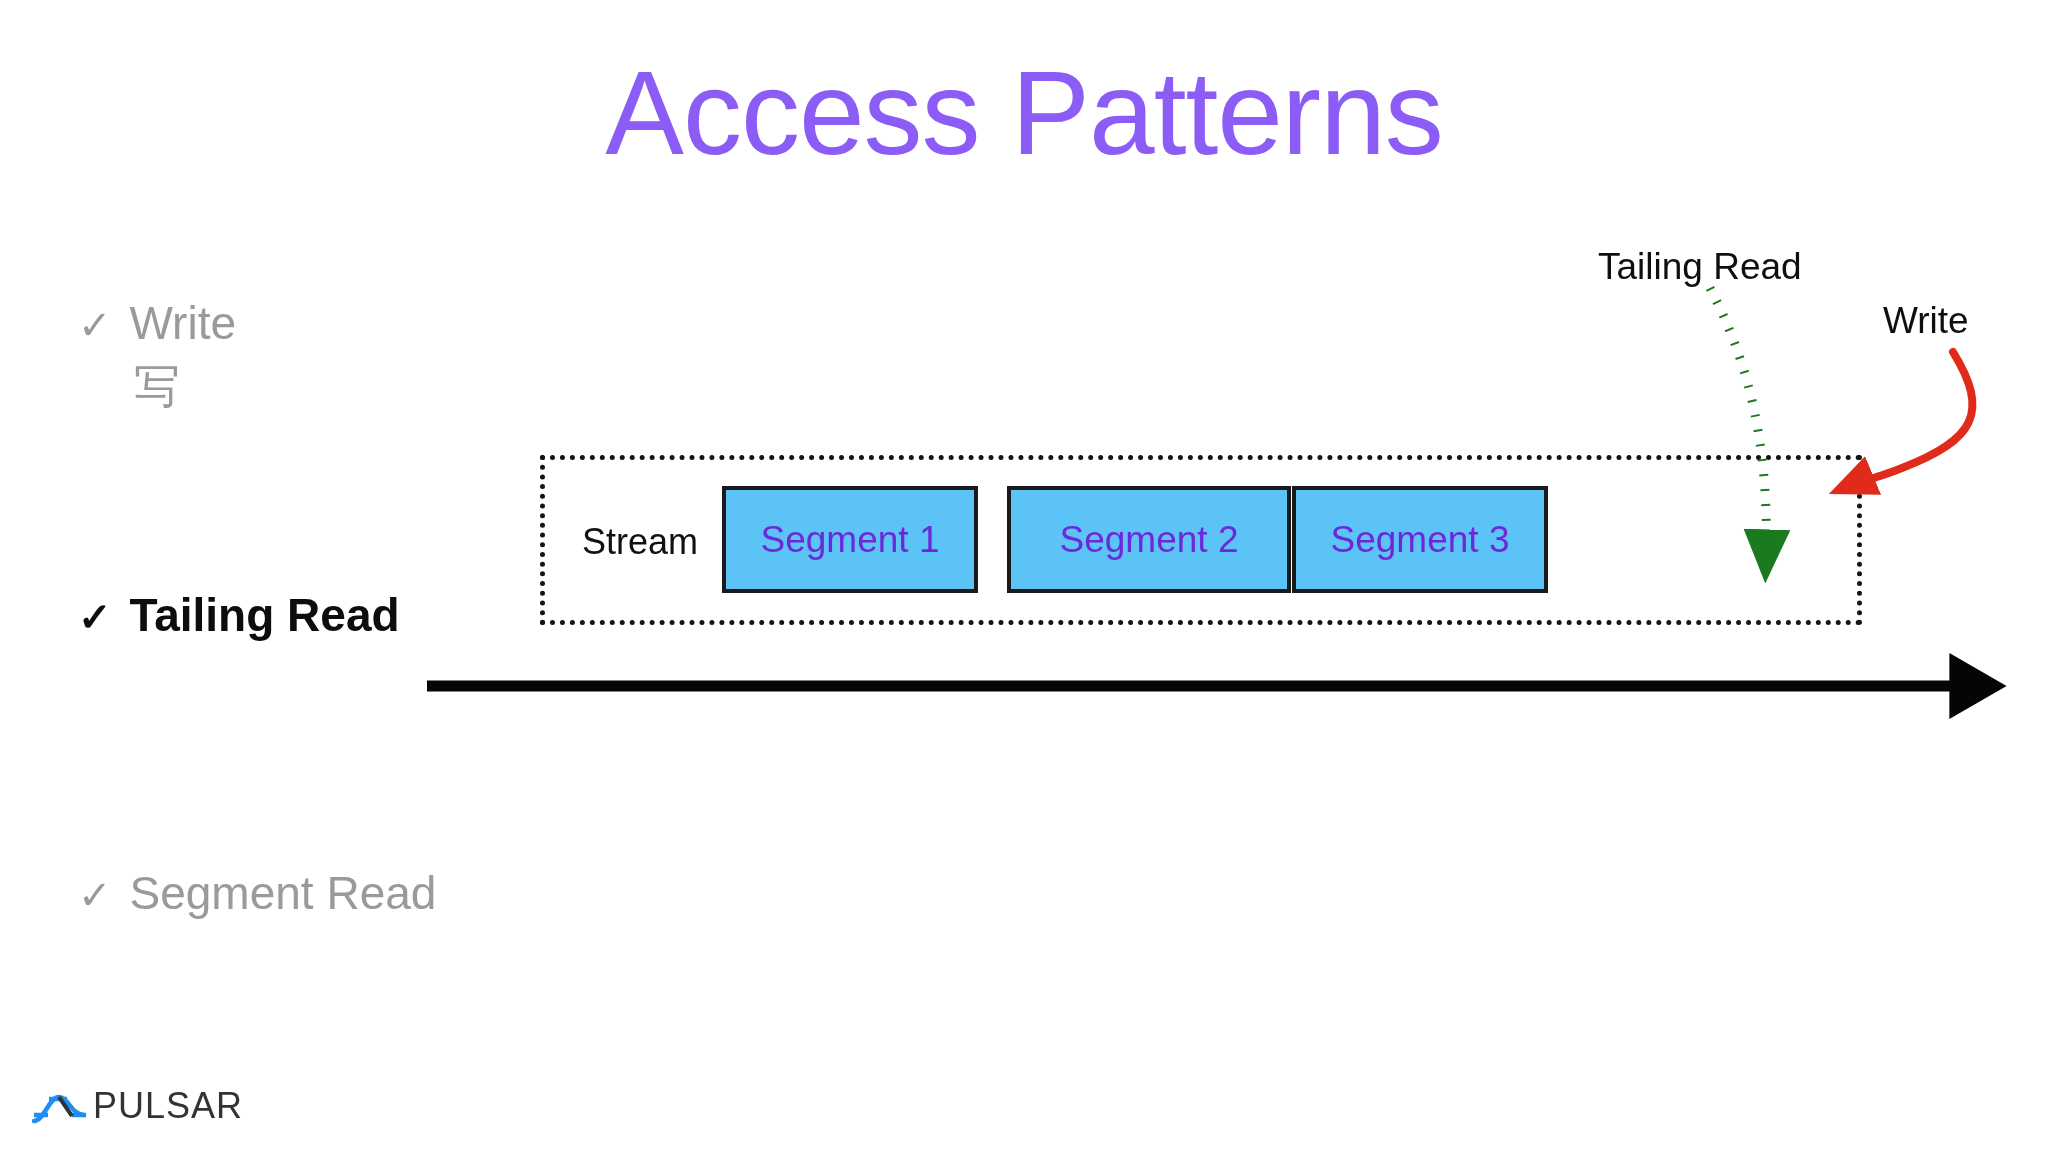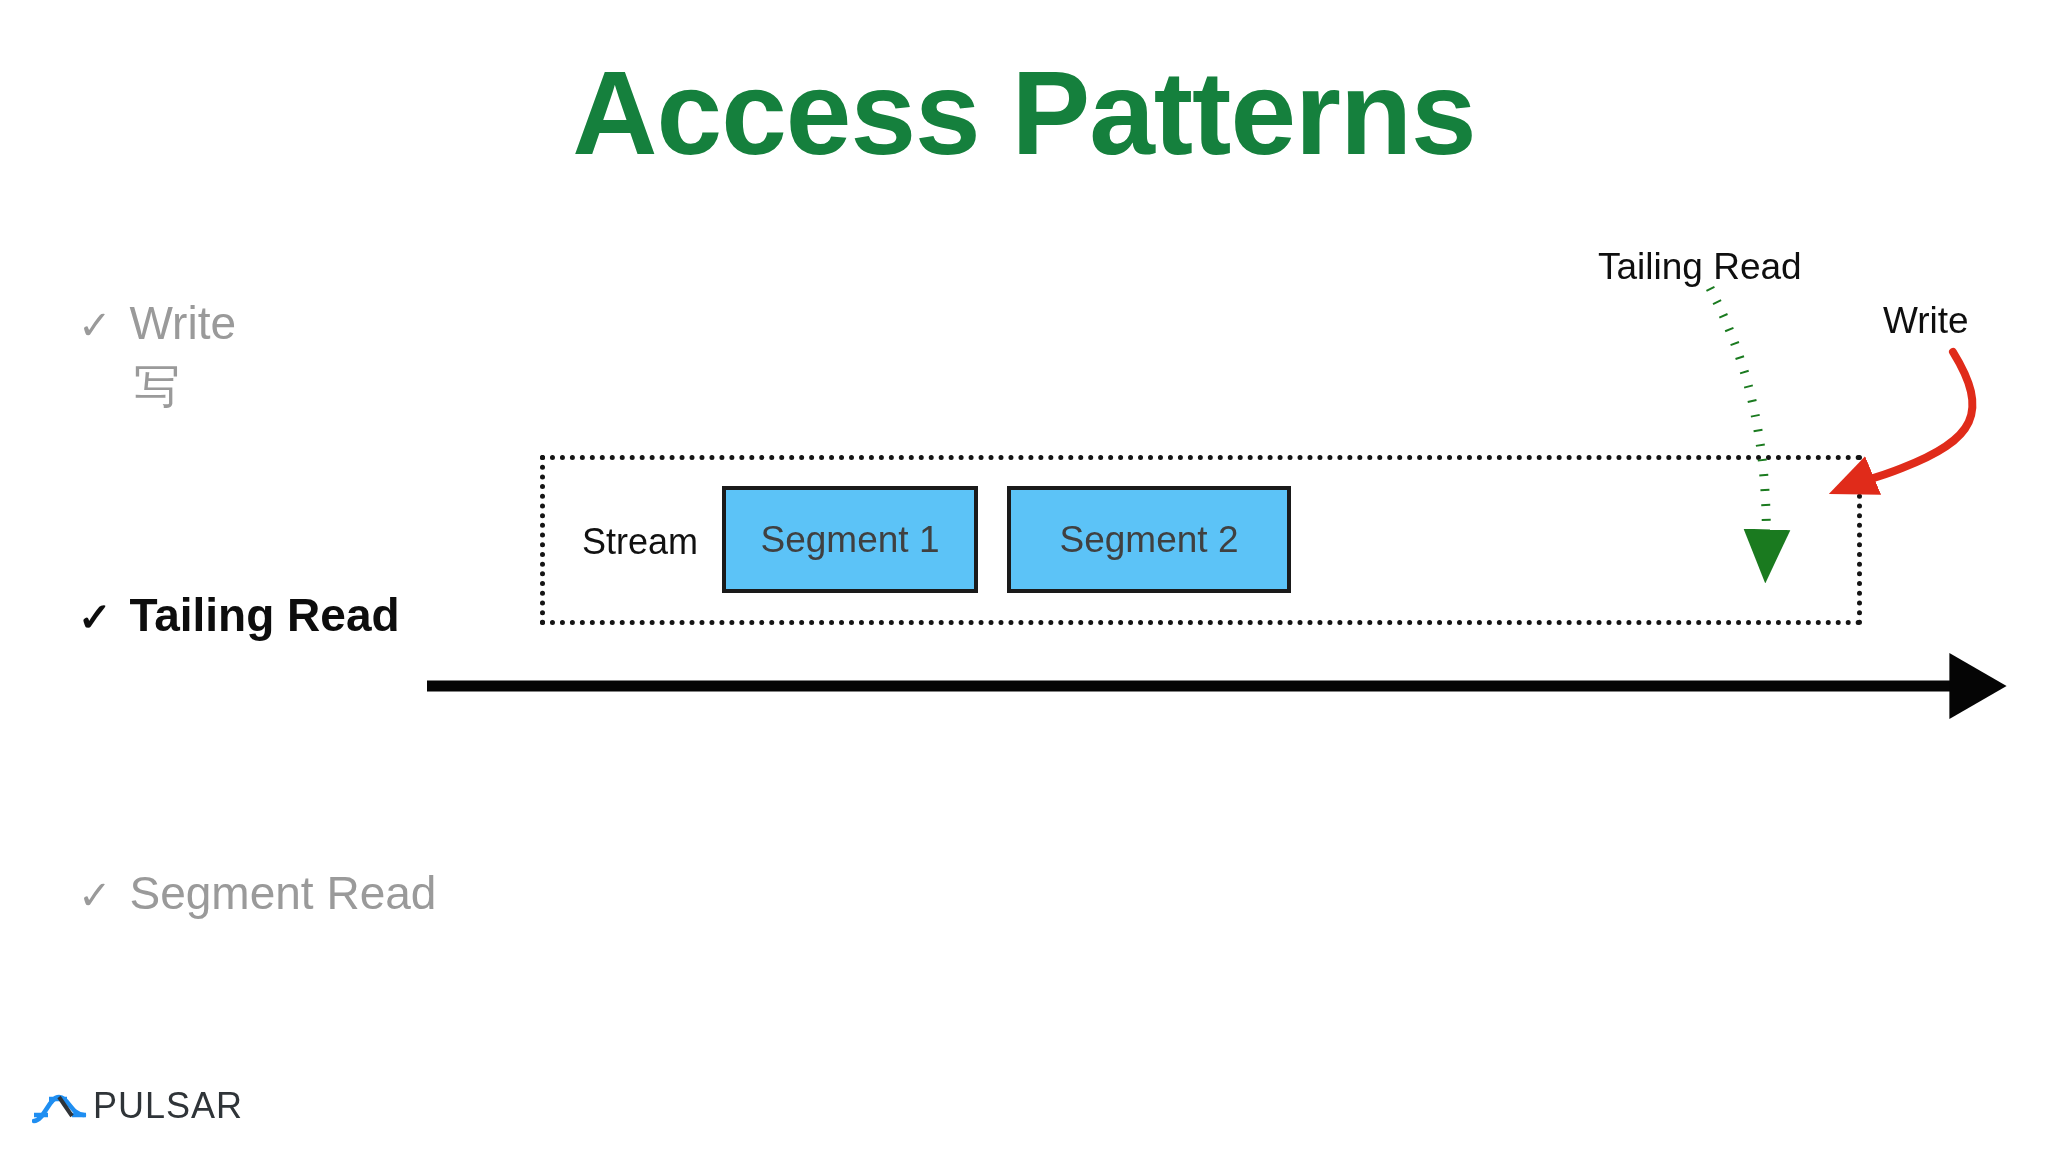--- a/index.html
+++ b/index.html
@@ -20,23 +20,23 @@
   }
 
   
   #slide-title {
     position: absolute;
     left: 0;
     top: 52px;
     width: 2048px;
     text-align: center;
     font-size: 118px;
-    font-weight: 700;
+    font-weight: 400;
     letter-spacing: -1px;
-    color: #15803d;
+    color: #8b5cf6;
     line-height: 1.05;
     white-space: nowrap;
   }
 
   
   .bullet {
     position: absolute;
     left: 78px;
   }
   .bullet .row-en {
@@ -104,21 +104,21 @@
     position: absolute;
     top: 486px;
     height: 107px;
     background: #5CC3F7;
     border: 4px solid #1a1a1a;
     box-sizing: border-box;
     display: flex;
     align-items: center;
     justify-content: center;
     font-size: 37px;
-    color: #404040;
+    color: #6d28d9;
     white-space: nowrap;
   }
   #segment-1 { left: 722px;  width: 256px; }
   #segment-2 { left: 1007px; width: 284px; }
   #segment-3 { left: 1292px; width: 256px; }
   #segment-4 { left: 1578px; width: 256px; }
 
   
   #label-tailing-read {
     position: absolute;
@@ -194,20 +194,23 @@
   </div>
 
   <div id="stream-box"></div>
   <div id="stream-label">Stream</div>
 
   <div class="segment" id="segment-1">
     <span>Segment 1</span>
   </div>
   <div class="segment" id="segment-2">
     <span>Segment 2</span>
+  </div>
+  <div class="segment" id="segment-3">
+    <span>Segment 3</span>
   </div>
 
   <div id="label-tailing-read">Tailing Read</div>
   <div id="label-write">Write</div>
 
   <svg id="arrows" viewBox="0 0 2048 1152">
     <defs>
       <marker id="head-green" markerWidth="6" markerHeight="6" refX="3.4" refY="3" orient="auto">
         <path d="M0,0.4 L6,3 L0,5.6 Z" fill="#1A7A1F"></path>
       </marker>

